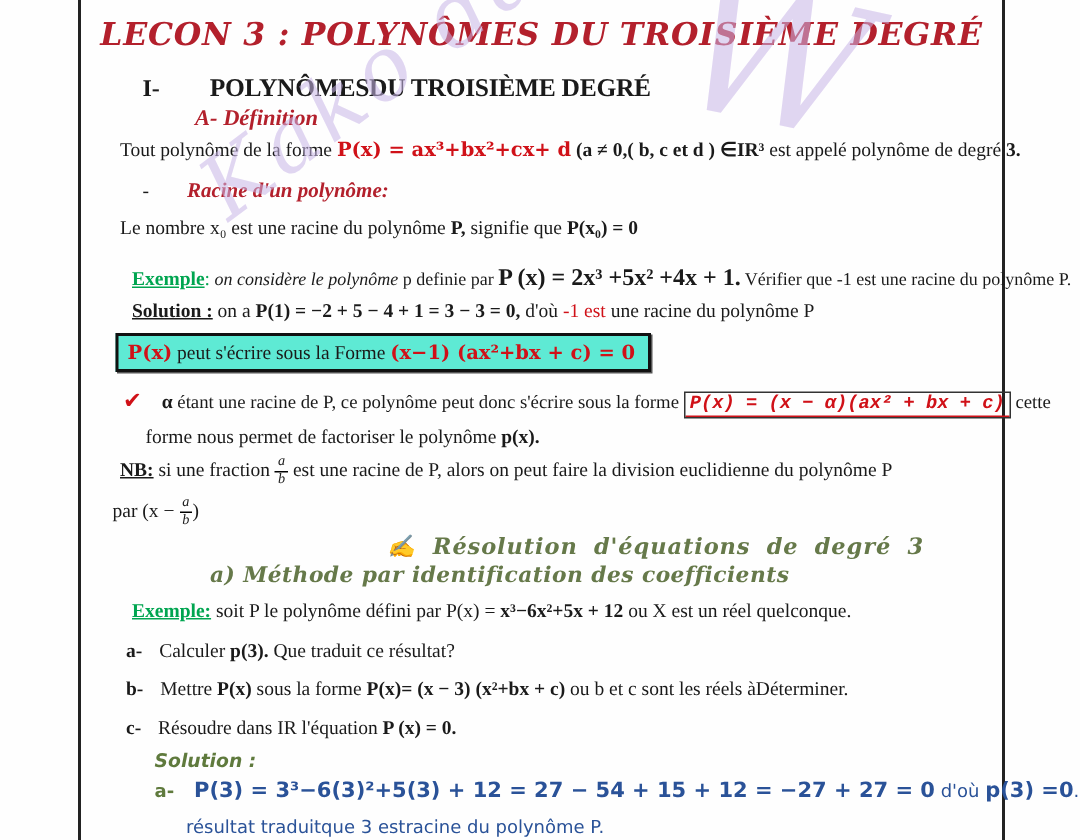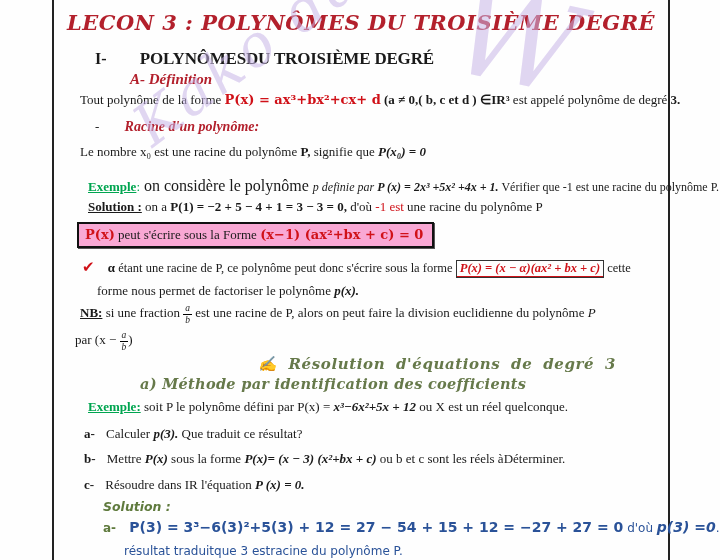--- a/index.html
+++ b/index.html
@@ -25,35 +25,35 @@
   .title{
     position:absolute;top:10px;left:54px;width:614px;text-align:center;
     font-family:"DejaVu Serif", serif;font-style:italic;font-weight:bold;
     font-size:21px;letter-spacing:.5px;color:var(--title-red);
   }
   .sec-numeral{font-size:16px;font-weight:bold;}
   .sec-heading{font-size:17px;font-weight:bold;letter-spacing:-0.2px;}
   .red{color:var(--red);}
   .green{color:var(--green);}
   .bold{font-weight:bold;}
-  .ital{font-style:italic;}
+  .ital{}
   .uline{text-decoration:underline;}
   .subhead{
     font-family:Liberation Serif, serif;font-style:italic;font-weight:bold;
     font-size:15px;color:var(--title-red);
   }
   .mathred{font-family:"DejaVu Serif", serif;font-weight:bold;color:var(--red);}
   .boxed1{
-    position:absolute;border:2.5px solid #111;background:#f9a8d4;
+    position:absolute;border:2.5px solid #111;background:#5eead4;
     padding:3px 9px 3px 6px;font-size:13px;box-shadow:1px 1px 0 #555;
   }
   .boxed2{
     border:1.5px solid #333;padding:0 3px 2px 3px;
     background:linear-gradient(var(--red),var(--red)) bottom/100% 1.5px no-repeat;
-    font-family:Liberation Serif, serif;font-style:italic;font-weight:bold;color:var(--red);
+    font-family:Liberation Mono, monospace;font-style:italic;font-weight:bold;color:var(--red);
   }
   .check{color:var(--red);font-size:15px;}
   .frac{display:inline-flex;flex-direction:column;align-items:center;
     vertical-align:middle;font-size:9.5px;font-style:italic;line-height:1.15;}
   .frac .num{border-bottom:1px solid #000;padding:0 2px;}
   .green-head{
     font-family:"DejaVu Serif", serif;font-style:italic;font-weight:bold;
     font-size:15px;color:var(--heading-green);word-spacing:5px;letter-spacing:.6px;
   }
   .green-sub{
@@ -104,21 +104,21 @@
     <div class="line" style="top:119px;left:95px;">
       <span>-</span>
       <span class="subhead" style="font-size:14px;margin-left:22px;">Racine d'un polynôme:</span>
     </div>
 
     <div class="line" style="top:144px;left:80px;">
       <span>Le  nombre  x₀ est une  racine  du polynôme  </span><span class="bold">P,</span><span> signifie  que </span><span class="bold ital">P(x₀) = 0</span>
     </div>
 
     <div class="line" style="top:177px;left:88px;">
-      <span class="green bold uline">Exemple</span><span class="green">:</span><span style="font-size:16px;">  on considère le polynôme </span><span class="ital" style="font-size:12px;">p definie par </span><span class="bold" style="font-size:12px;font-style:italic;">P (x) = 2x³ +5x² +4x + 1.</span><span style="font-size:12px;"> Vérifier  que -1  est une racine  du polynôme  P.</span>
+      <span class="green bold uline">Exemple</span><span class="green">:</span><span style="font-size:12px;font-style:italic;">  on considère le polynôme </span><span class="ital" style="font-size:12px;">p definie par </span><span class="bold" style="font-size:16px;">P (x) = 2x³ +5x² +4x + 1.</span><span style="font-size:12px;"> Vérifier  que -1  est une racine  du polynôme  P.</span>
     </div>
 
     <div class="line" style="top:199px;left:88px;">
       <span class="bold uline">Solution :</span><span> on a </span><span class="bold">P(1) = −2 + 5 − 4 + 1 = 3 − 3 = 0,</span><span> d'où </span><span class="red">-1 est</span><span> une  racine  du polynôme   P</span>
     </div>
 
     <div class="boxed1" style="top:222px;left:77px;">
       <span class="mathred">P(x)</span><span> peut  s'écrire  sous  la  Forme  </span><span class="mathred">(x−1) (ax²+bx + c) = 0</span>
     </div>
 

